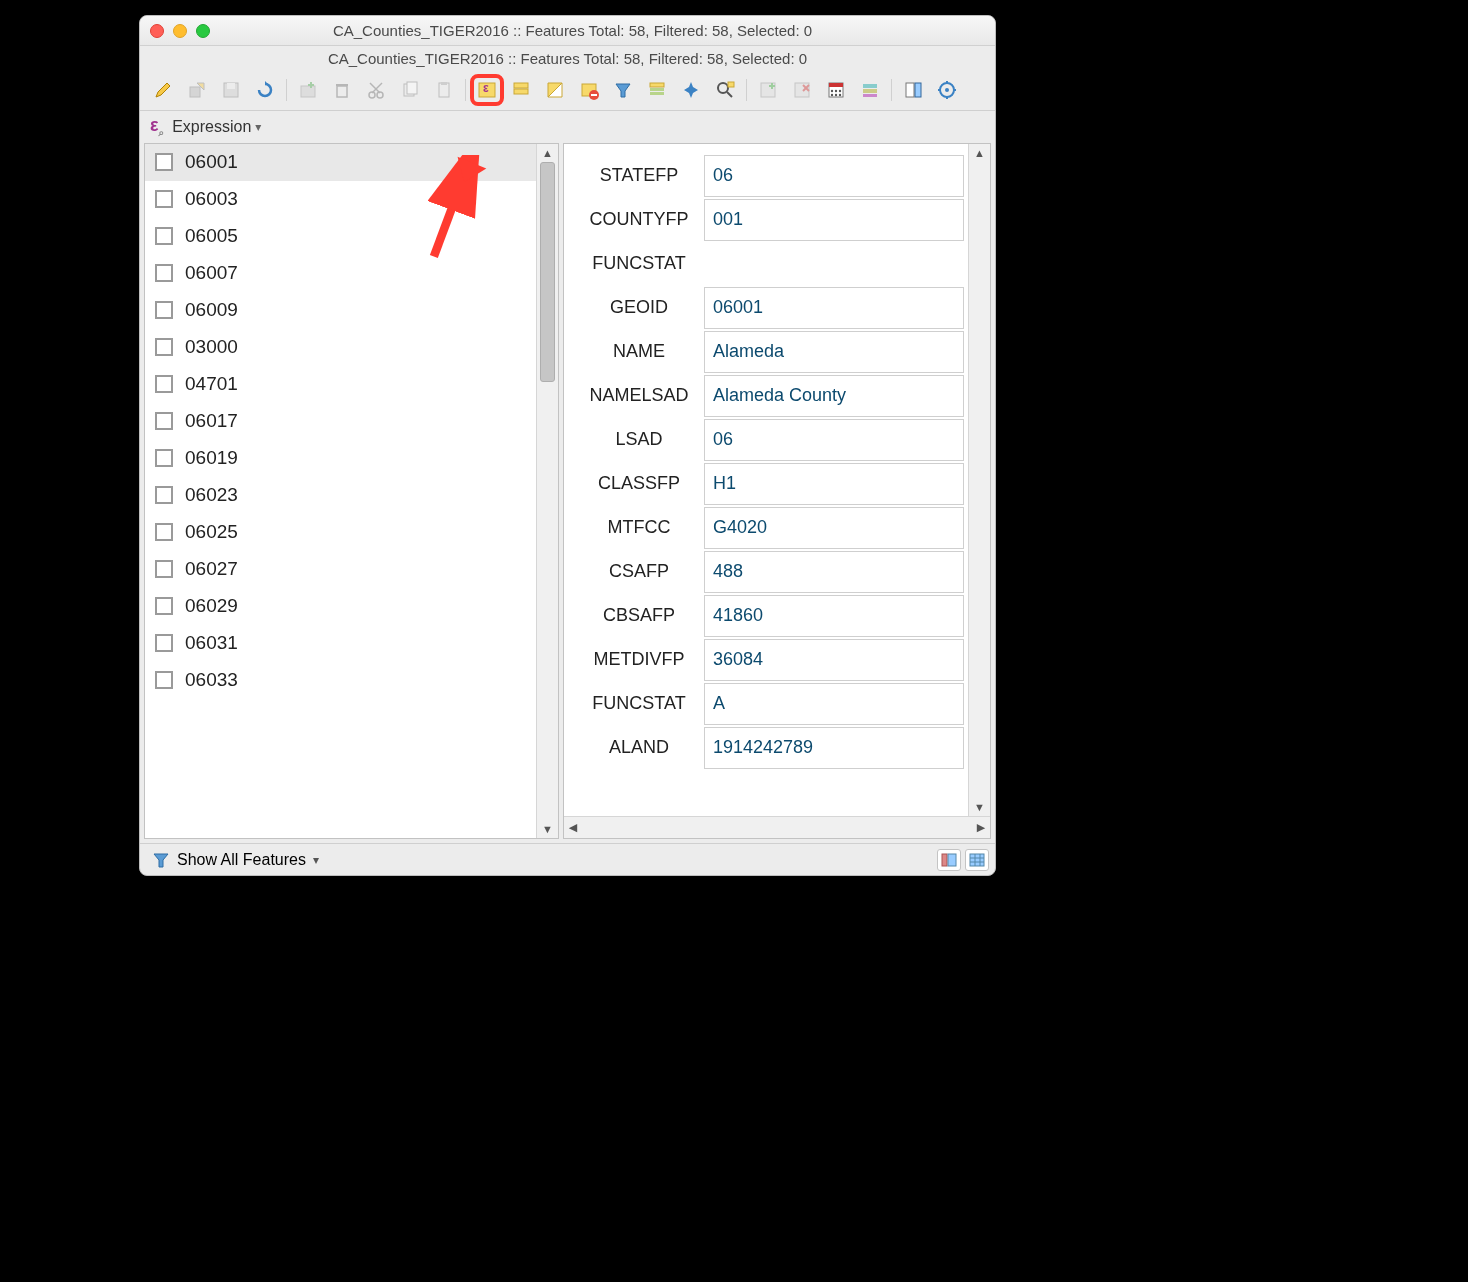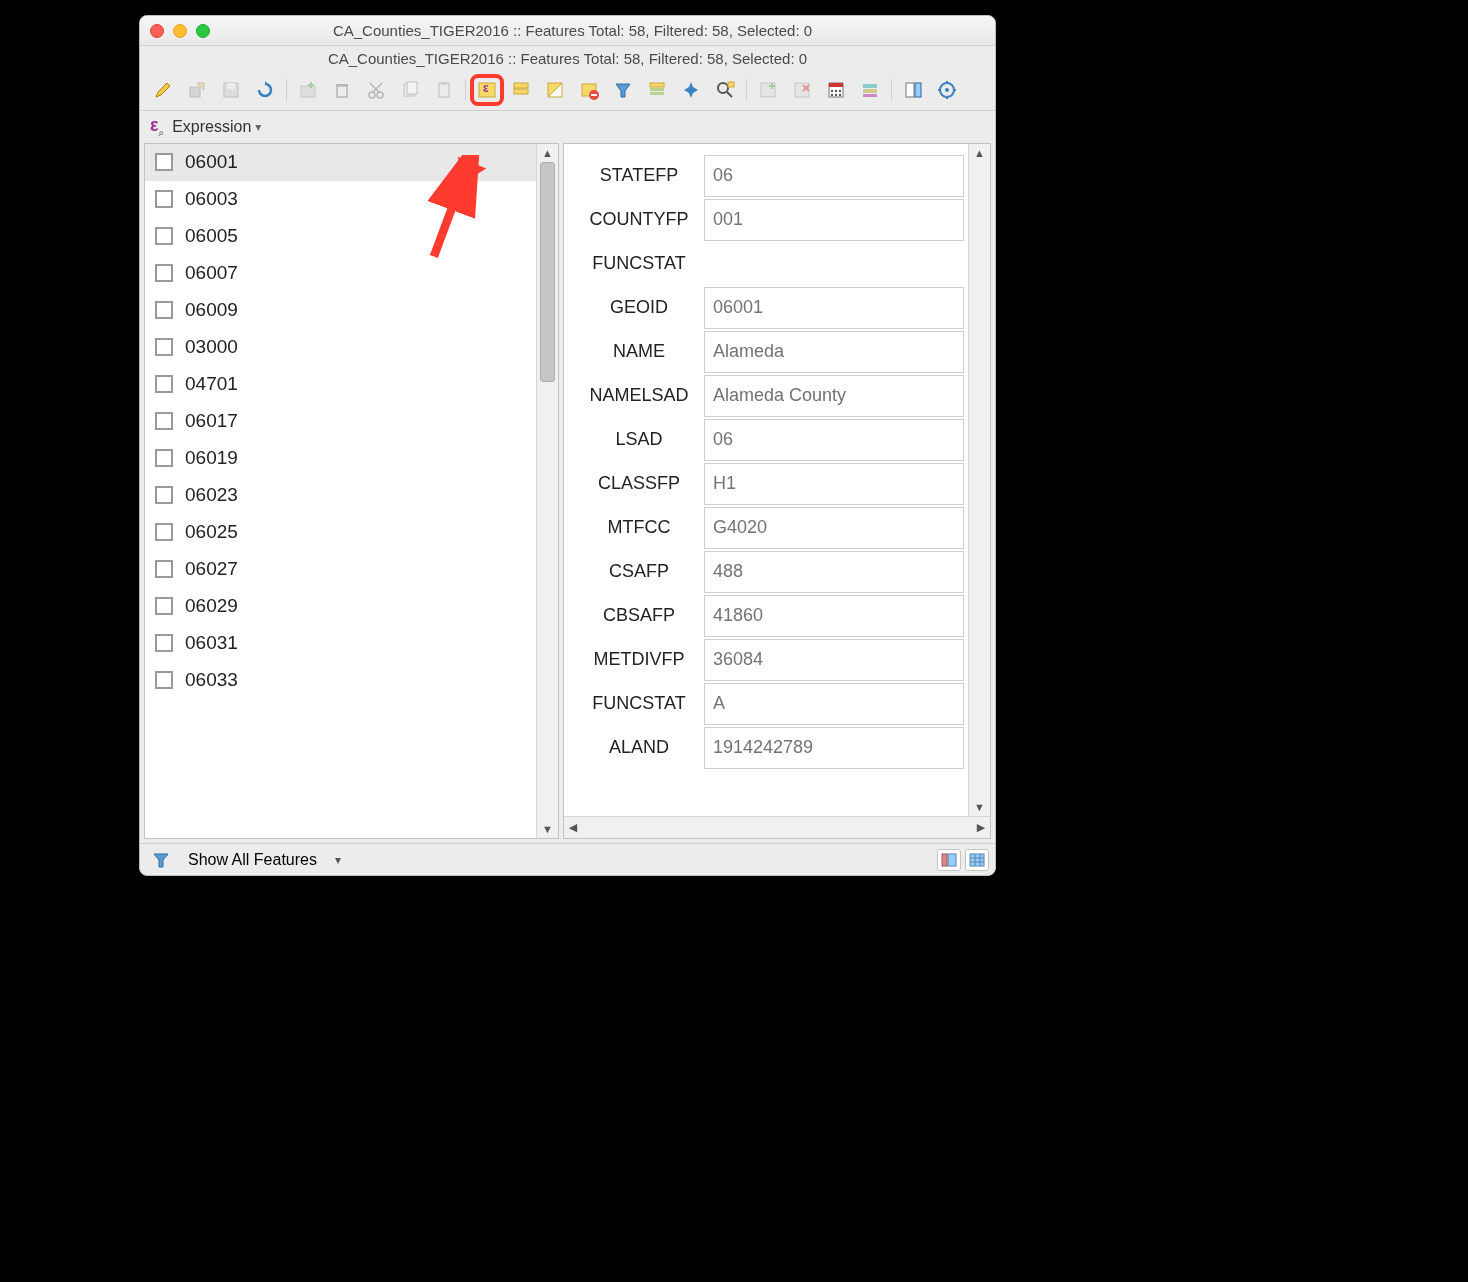--- a/index.html
+++ b/index.html
@@ -33,26 +33,26 @@
   .vscroll .arrow { font-size: 11px; height: 18px; display:flex; align-items:center; justify-content:center; color:#555; }
   .vscroll .thumb { position:absolute; top: 18px; left:3px; right:3px; height: 220px; background: #c6c6c6; border: 1px solid #aeaeae; border-radius:3px; }
   .resizer { width: 4px; background: transparent; }
   .right { flex: 1; background: #fff; border: 1px solid #c2c2c2; margin: 0 4px 4px 0; display: flex; flex-direction: column; position: relative; }
   .rscroll { width: 22px; background: #f0f0f0; border-left: 1px solid #d6d6d6; position: relative; }
   .rscroll .arrow { font-size: 11px; height: 18px; display:flex; align-items:center; justify-content:center; color:#555; }
   .formInner { display: flex; }
   .formFields { flex: 1; padding: 10px 0 0 10px; }
   .frow { display: flex; align-items: center; height: 44px; text-align: center; }
   .flabel { width: 130px; font-size: 18px; color: #222; }
-  .fval { flex: 1; height: 30px; border: 1px solid #cfcfcf; background: #fff; padding: 20px 8px; font-size: 18px; color: #737373; margin-right: 4px; display:flex; align-items:center;}
+  .fval { flex: 1; height: 30px; border: 1px solid #cfcfcf; background: #fff; padding: 20px 8px; font-size: 18px; color: #0c4a6e; margin-right: 4px; display:flex; align-items:center;}
   .hscroll { height: 22px; background: #f0f0f0; border-top: 1px solid #d6d6d6; display:flex; align-items:center; }
   .hscroll .arrow { width: 18px; text-align:center; font-size:11px; color:#555; }
   .hscroll .track { flex:1; }
   .footer { height: 32px; display: flex; align-items: center; border-top: 1px solid #cfcfcf; padding: 0 6px; gap: 6px; }
-  .footerBtn { display: flex; align-items: center; gap: 18px; font-size: 16px; padding: 2px 6px; }
+  .footerBtn { display: flex; align-items: center; gap: 7px; font-size: 16px; padding: 2px 6px; }
   .footerBtn .dd { font-size: 12px; color:#555;}
   .footerRight { margin-left: auto; display: flex; gap: 4px; }
   .iconbox { width: 24px; height: 22px; border: 1px solid #c4c4c4; background: #fff; display:flex; align-items:center; justify-content:center; border-radius:3px;}
   
   .arrowAnn { position: absolute; left: 420px; top: 155px; width: 70px; height: 110px; pointer-events: none; }
   svg { display: block; }
   .toolbar .tbtn.disabled svg { opacity: 0.45; }
 </style>
 </head>
 <body>

